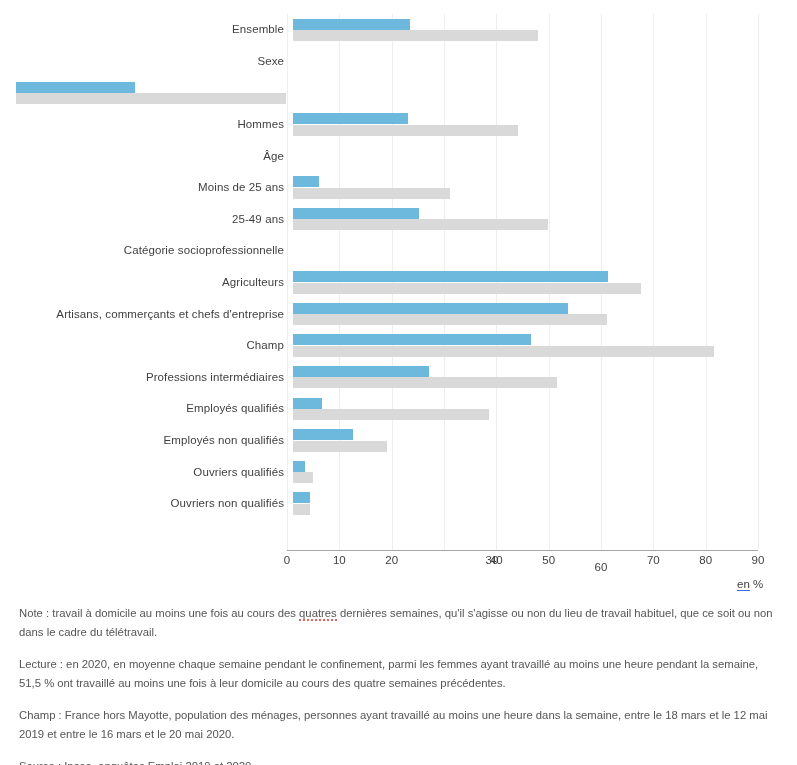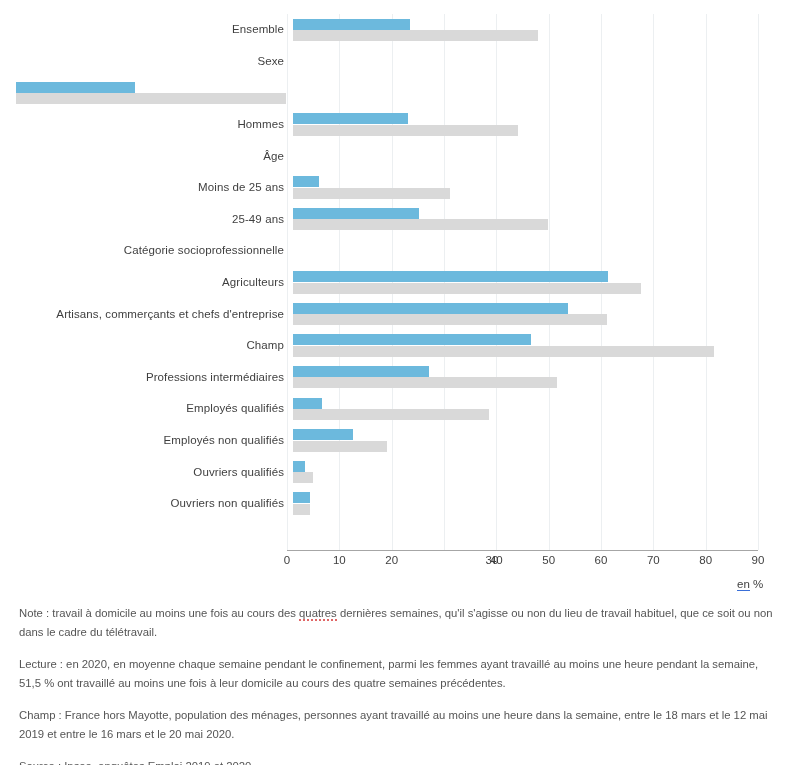--- a/index.html
+++ b/index.html
@@ -287,21 +287,21 @@
 
     <div class="axis-line"></div>
 
     <div class="ticks" id="x-ticks">
         <div class="tick" style="left: 0px;">0</div>
         <div class="tick" style="left: 52.3333px;">10</div>
         <div class="tick" style="left: 104.667px;">20</div>
         <div class="tick" style="left: 157px; margin-left: 48px;">30</div>
         <div class="tick" style="left: 209.333px;">40</div>
         <div class="tick" style="left: 261.667px; text-align: center;">50</div>
-        <div class="tick" style="left: 314px;">60</div>
+        <div class="tick" style="left: 314px; margin-top: 7px;">60</div>
         <div class="tick" style="left: 366.333px;">70</div>
         <div class="tick" style="left: 418.667px;">80</div>
         <div class="tick" style="left: 471px;">90</div>
       </div>
 
     <div class="axis-unit"><span class="misspelled">en</span> <span>%</span></div>
   </div>
 
   <div class="notes">
     <div class="note-block"><span>Note : travail à domicile au moins une fois au cours des </span><span class="squiggle">quatres</span><span> dernières semaines, qu'il s'agisse ou non du lieu de travail habituel,  que ce soit ou non dans le cadre du télétravail.</span></div>

